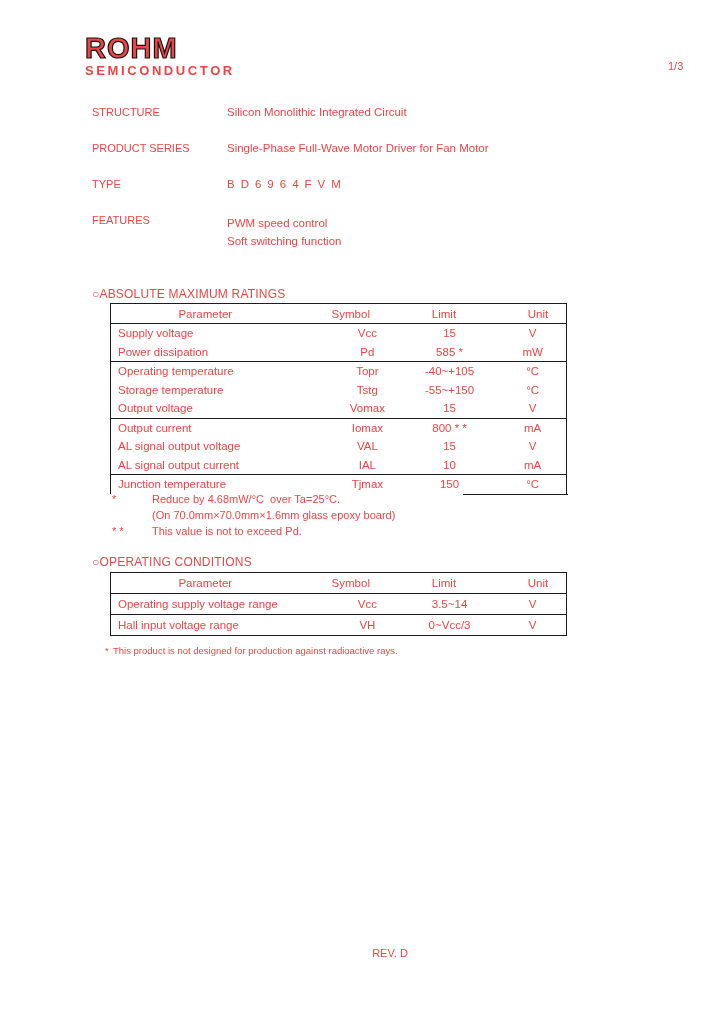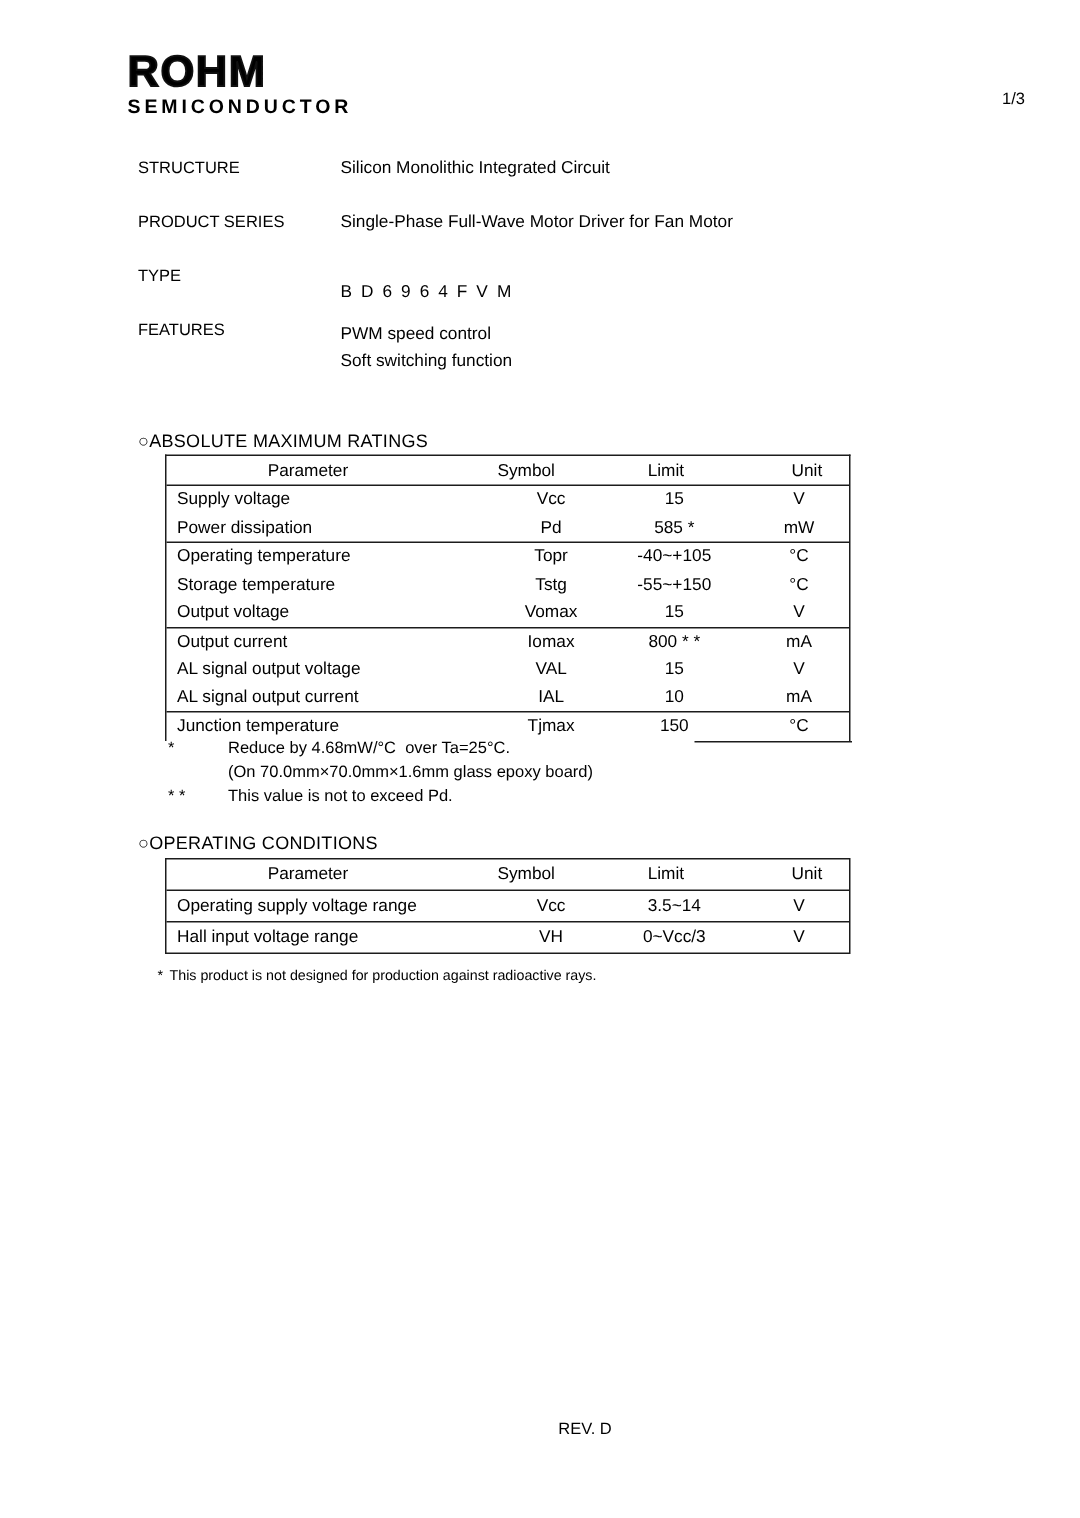--- a/index.html
+++ b/index.html
@@ -1,18 +1,18 @@
 <!DOCTYPE html>
 <html><head>
 <meta charset="utf-8">
 <style>
   html,body { margin:0; padding:0; background:#ffffff; }
   .page {
     position:relative; width:720px; height:1012px; background:#ffffff;
-    font-family:"Liberation Sans", sans-serif; color:#000000; overflow:hidden;
+    font-family:"Liberation Sans", sans-serif; color:#ef4444; overflow:hidden;
   }
   
   .logo { position:absolute; left:85px; top:34px; }
   .logo-main {
     font-size:29px; font-weight:bold; letter-spacing:1px; line-height:28px;
     -webkit-text-stroke:1.2px #111;
   }
   .logo-sub { font-size:13px; font-weight:bold; letter-spacing:2.6px; margin-top:1px; }
   .page-num { position:absolute; left:668px; top:60px; font-size:11px; }
 
@@ -65,21 +65,21 @@
   </div>
   <div class="page-num">1/3</div>
 
   <div class="info-label" style="top:106px">STRUCTURE</div>
   <div class="info-value" style="top:106px">Silicon Monolithic Integrated Circuit</div>
 
   <div class="info-label" style="top:142px">PRODUCT SERIES</div>
   <div class="info-value" style="top:142px">Single-Phase Full-Wave Motor Driver for Fan Motor</div>
 
   <div class="info-label" style="top:178px">TYPE</div>
-  <div class="info-value type-spaced" style="top:189px">BD6964FVM</div>
+  <div class="info-value type-spaced" style="top:178px">BD6964FVM</div>
 
   <div class="info-label" style="top:214px">FEATURES</div>
   <div class="info-value" style="top:214px">
     <div class="feature-line">PWM speed control</div>
     <div class="feature-line">Soft switching function</div>
   </div>
 
   <div class="sec-title" style="top:287px">
     <span>○</span><span>ABSOLUTE MAXIMUM RATINGS</span>
   </div>

